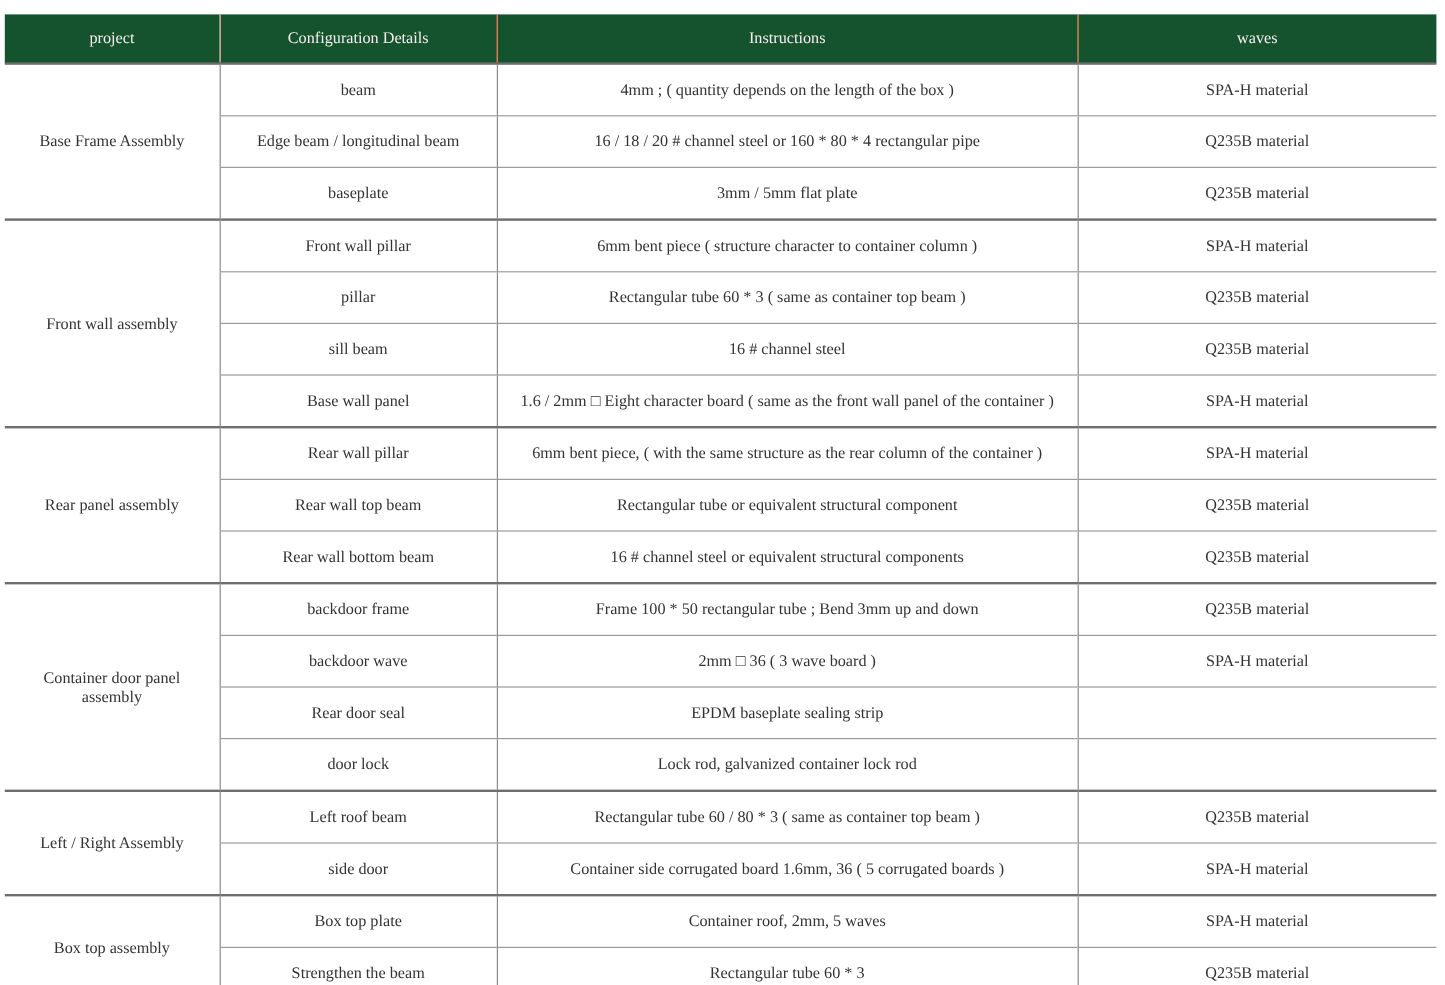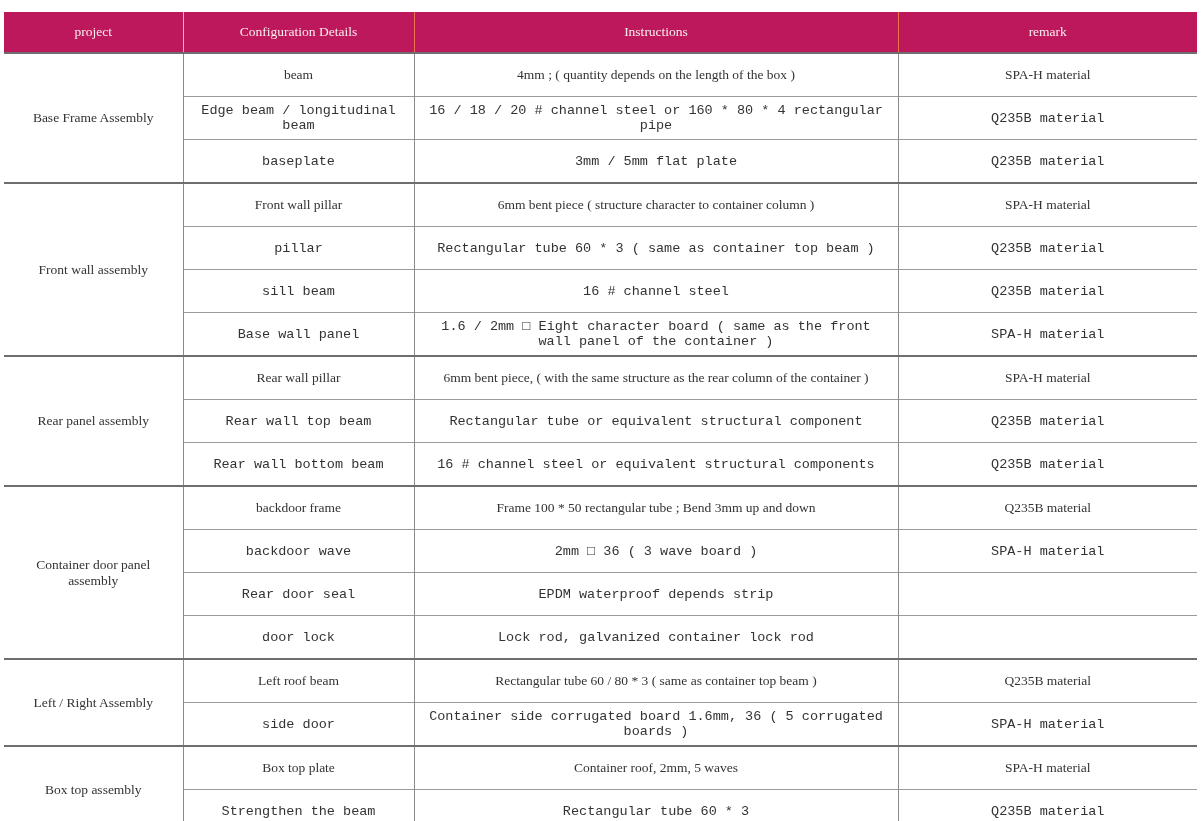--- a/index.html
+++ b/index.html
@@ -19,21 +19,21 @@
     table-layout: fixed;
     width: 1193px;
     border-bottom: 2px solid #5a5a5a;
   }
   col.c1 { width: 179px; }
   col.c2 { width: 231px; }
   col.c3 { width: 484px; }
   col.c4 { width: 299px; }
 
   thead th {
-    background: #be185d;
+    background: #14532d;
     color: #f8eeee;
     font-weight: normal;
     font-size: 13.5px;
     height: 40px;
     text-align: center;
     vertical-align: middle;
     padding: 0 4px;
     border-bottom: 2px solid #6e6e6e;
   }
   thead th.sep-light { border-left: 1.5px solid #f3b5ab; margin-top: 17px; }
@@ -42,40 +42,40 @@
   tbody td {
     font-size: 13.5px;
     color: #333333;
     height: 42px;
     text-align: center;
     vertical-align: middle;
     padding: 0 10px;
     background: #ffffff;
   }
   tbody td.vline { border-left: 1px solid #8a8a8a; }
-  tr.inner td { border-top: 1px solid #9b9b9b; font-family: Liberation Mono, monospace; }
+  tr.inner td { border-top: 1px solid #9b9b9b; }
   tr.group-start td { border-top: 2px solid #6e6e6e; }
 </style>
 </head>
 <body>
 
 <div class="page">
   <table class="spec">
     <colgroup>
       <col class="c1">
         <col class="c2">
         <col class="c3">
         <col class="c4">
     </colgroup>
     <thead>
       <tr>
         <th>project</th>
         <th class="sep-light">Configuration Details</th>
         <th class="sep-orange">Instructions</th>
-        <th class="sep-orange">remark</th>
+        <th class="sep-orange">waves</th>
       </tr>
     </thead>
     <tbody>
 
       <tr class="group-start">
         <td rowspan="3">Base Frame Assembly</td>
         <td class="vline">beam</td>
         <td class="vline">4mm ; ( quantity depends on the length of the box )</td>
         <td class="vline">SPA-H material</td>
       </tr>
@@ -135,21 +135,21 @@
         <td class="vline">Frame 100 * 50 rectangular tube ; Bend 3mm up and down</td>
         <td class="vline">Q235B material</td>
       </tr>
       <tr class="inner">
         <td class="vline">backdoor wave</td>
         <td class="vline">2mm □ 36 ( 3 wave board )</td>
         <td class="vline">SPA-H material</td>
       </tr>
       <tr class="inner">
         <td class="vline">Rear door seal</td>
-        <td class="vline">EPDM waterproof depends strip</td>
+        <td class="vline">EPDM baseplate sealing strip</td>
         <td class="vline"></td>
       </tr>
       <tr class="inner">
         <td class="vline">door lock</td>
         <td class="vline">Lock rod, galvanized container lock rod</td>
         <td class="vline"></td>
       </tr>
 
       <tr class="group-start">
         <td rowspan="2">Left / Right Assembly</td>

